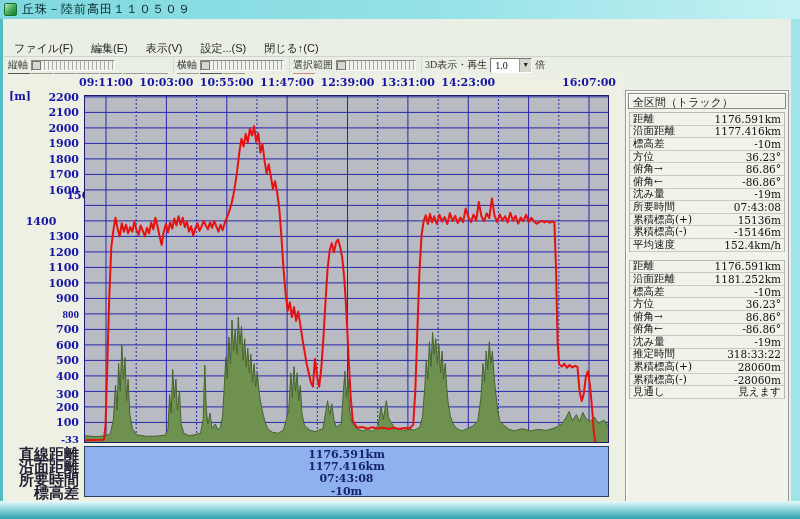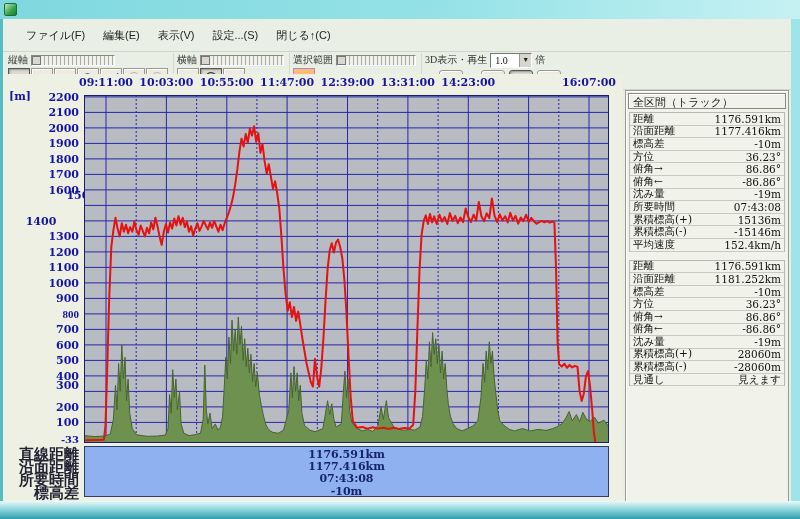--- a/index.html
+++ b/index.html
@@ -10,21 +10,21 @@
   .titlebar { position:absolute; left:0; top:0; width:800px; height:19px;
     background:linear-gradient(90deg,#7fd8de 0%,#94e2e7 55%,#c6f1f3 100%);
     display:flex; align-items:center; padding-left:4px; }
   .appicon { width:13px; height:13px; border:1px solid #1b6e2c; border-radius:2px;
     background:linear-gradient(135deg,#bfe8c2 0%,#37a14b 60%,#1f7a33 100%); margin-right:5px; }
   .titletext { font-size:12px; color:#06282c; letter-spacing:1px; }
 
   
   .app-frame { position:absolute; left:3px; top:19px; width:788px; height:482px; background:#e9efe4; }
 
-  .menubar { height:33px; display:flex; align-items:center; padding-left:14px; border-bottom:1px solid #cfd6c9; }
+  .menubar { height:17px; display:flex; align-items:center; padding-left:2px; border-bottom:1px solid #cfd6c9;margin-top:21px; }
   .menu-item { font-size:11px; color:#222; padding:1px 9px; }
 
   .toolbar { height:38px; display:flex; align-items:flex-start; padding:1px 0 0 2px; border-bottom:1px solid #cfd6c9; }
   .tb-group { display:flex; flex-direction:column; padding:0 5px 0 3px; border-right:1px solid #d4dacb; }
   .tb-row1 { height:14px; display:flex; align-items:center; gap:3px; }
   .tb-row2 { height:22px; display:flex; align-items:center; gap:1px; }
   .tb-label { font-size:10px; color:#333; white-space:nowrap; }
   .slider { width:84px; height:11px; border:1px solid; border-color:#8a8a84 #fff #fff #8a8a84;
     background:repeating-linear-gradient(90deg,#aaa 0 1px,#f1f1ec 1px 4px); position:relative; }
   .slider .thumb { position:absolute; left:0; top:0; width:9px; height:9px; background:#d8d8d0; border:1px solid #777; }
@@ -87,20 +87,21 @@
   .statusbar { position:absolute; left:0; bottom:0; width:800px; height:18px;
     background:linear-gradient(180deg,#eafafa 0%,#8fd7dd 45%,#2f9fae 100%); }
 </style>
 </head>
 <body>
 
 <div class="window">
 
   <div class="titlebar">
     <div class="appicon"></div>
+    <div class="titletext">丘珠－陸前高田１１０５０９</div>
   </div>
 
   <div class="app-frame">
 
     <div class="menubar" id="menubar">
         <span class="menu-item">ファイル(F)</span>
         <span class="menu-item">編集(E)</span>
         <span class="menu-item">表示(V)</span>
         <span class="menu-item">設定...(S)</span>
         <span class="menu-item">閉じる↑(C)</span>
@@ -245,21 +246,21 @@
           <div class="ylabel" style="top: 156.37px;">1300</div>
           <div class="ylabel" style="top: 171.871px;">1200</div>
           <div class="ylabel" style="top: 187.372px;">1100</div>
           <div class="ylabel" style="top: 202.873px;">1000</div>
           <div class="ylabel" style="top: 218.375px;">900</div>
           <div class="ylabel" style="top: 233.876px; font-family: Liberation Serif, serif;">800</div>
           <div class="ylabel" style="top: 249.377px;">700</div>
           <div class="ylabel" style="top: 264.878px;">600</div>
           <div class="ylabel" style="top: 280.379px;">500</div>
           <div class="ylabel" style="top: 295.88px;">400</div>
-          <div class="ylabel" style="top: 305px;">300</div>
+          <div class="ylabel" style="top: 314px;">300</div>
           <div class="ylabel" style="top: 326.882px;">200</div>
           <div class="ylabel" style="top: 342.384px;">100</div>
           <div class="ylabel" style="top: 360px; font-size: 10px;">-33</div>
         </div>
       <div class="plot-wrap" id="plot"><svg width="525" height="348" viewBox="0 0 525 348">
             <rect x="0" y="0" width="525" height="348" fill="#b9bbc3"></rect>
             <line x1="0" y1="327.4" x2="525" y2="327.4" stroke="#2727a8" stroke-width="1"></line>
             <line x1="0" y1="311.9" x2="525" y2="311.9" stroke="#2727a8" stroke-width="1"></line>
             <line x1="0" y1="296.4" x2="525" y2="296.4" stroke="#2727a8" stroke-width="1"></line>
             <line x1="0" y1="280.9" x2="525" y2="280.9" stroke="#2727a8" stroke-width="1"></line>
@@ -387,20 +388,24 @@
           </div>
           <div class="prow">
             <span class="plabel">俯角←</span>
             <span class="pvalue">-86.86°</span>
           </div>
           <div class="prow">
             <span class="plabel">沈み量</span>
             <span class="pvalue">-19m</span>
           </div>
           <div class="prow">
+            <span class="plabel">推定時間</span>
+            <span class="pvalue">318:33:22</span>
+          </div>
+          <div class="prow">
             <span class="plabel">累積標高(+)</span>
             <span class="pvalue">28060m</span>
           </div>
           <div class="prow">
             <span class="plabel">累積標高(-)</span>
             <span class="pvalue">-28060m</span>
           </div>
           <div class="prow">
             <span class="plabel">見通し</span>
             <span class="pvalue">見えます</span>

